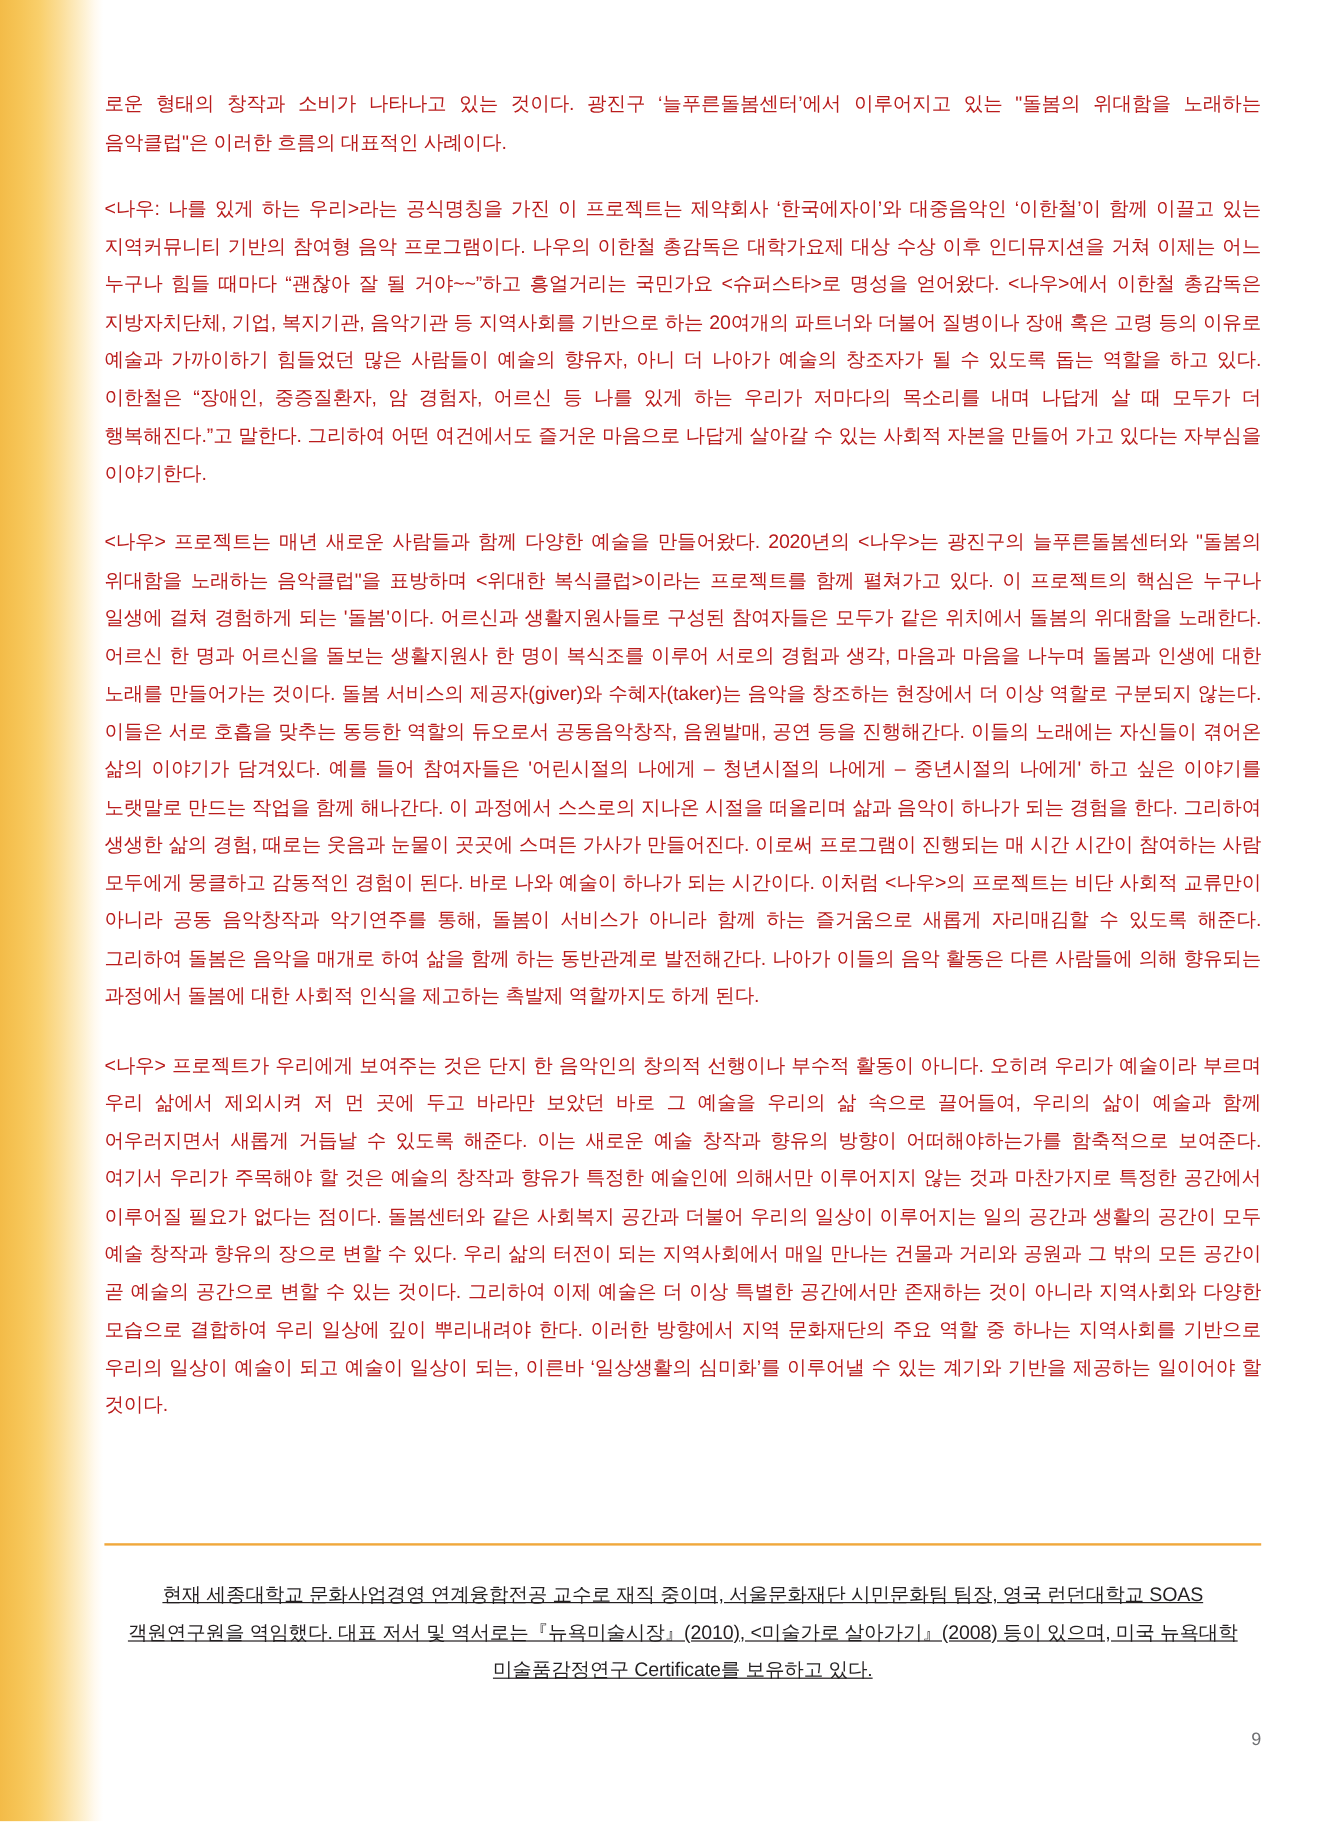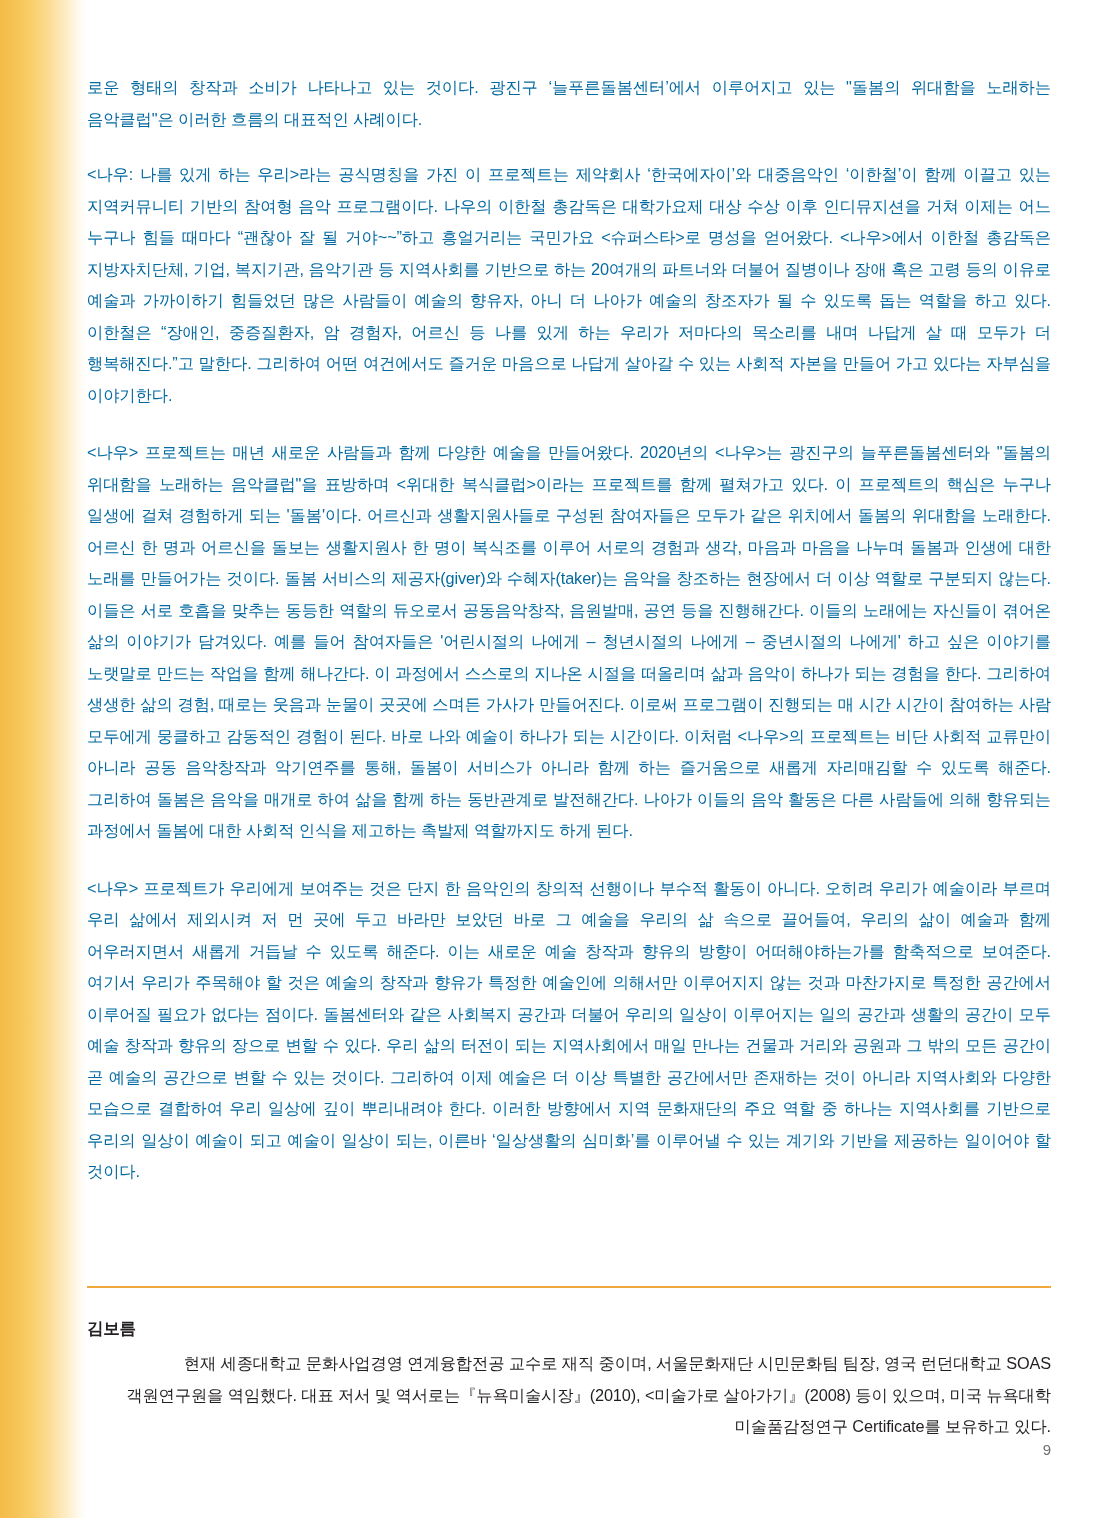--- a/index.html
+++ b/index.html
@@ -41,21 +41,21 @@
     top: 0;
     width: 1012px;
     height: 1518px;
     box-sizing: border-box;
     padding: 72px 48px 0 0;
   }
   .body-text {
     width: 964px;
     font-size: 16.3px;
     line-height: 31.5px;
-    color: #0369a1;
+    color: #b91c1c;
     text-align: justify;
     text-justify: inter-character;
     word-break: keep-all;
     margin: 0;
     letter-spacing: -0.1px;
   }
   .para {
     margin: 0 0 26px 0;
   }
   .para:last-of-type {
@@ -84,24 +84,25 @@
     color: #231f20;
     line-height: 28px;
     margin: 0 0 6px 0;
     letter-spacing: -0.2px;
   }
   .author-bio {
     width: 964px;
     font-size: 16.3px;
     line-height: 31.5px;
     color: #231f20;
-    text-align: right;
+    text-align: center;
     word-break: keep-all;
     margin: 0;
     letter-spacing: -0.1px;
+    text-decoration: underline;
   }
   .page-number {
     position: absolute;
     right: 48px;
     top: 1440px;
     font-size: 15px;
     color: #6d6e71;
     line-height: 20px;
   }
 </style>
@@ -116,19 +117,18 @@
     <div class="body-text">
       <p class="para p-gap-sm">로운 형태의 창작과 소비가 나타나고 있는 것이다. 광진구 ‘늘푸른돌봄센터’에서 이루어지고 있는 "돌봄의 위대함을 노래하는 음악클럽"은 이러한 흐름의 대표적인 사례이다.</p>
       <p class="para">&lt;나우: 나를 있게 하는 우리&gt;라는 공식명칭을 가진 이 프로젝트는 제약회사 ‘한국에자이’와 대중음악인 ‘이한철’이 함께 이끌고 있는 지역커뮤니티 기반의 참여형 음악 프로그램이다. 나우의 이한철 총감독은 대학가요제 대상 수상 이후 인디뮤지션을 거쳐 이제는 어느 누구나 힘들 때마다 “괜찮아 잘 될 거야~~”하고 흥얼거리는 국민가요 &lt;슈퍼스타&gt;로 명성을 얻어왔다. &lt;나우&gt;에서 이한철 총감독은 지방자치단체, 기업, 복지기관, 음악기관 등 지역사회를 기반으로 하는 20여개의 파트너와 더불어 질병이나 장애 혹은 고령 등의 이유로 예술과 가까이하기 힘들었던 많은 사람들이 예술의 향유자, 아니 더 나아가 예술의 창조자가 될 수 있도록 돕는 역할을 하고 있다. 이한철은 “장애인, 중증질환자, 암 경험자, 어르신 등 나를 있게 하는 우리가 저마다의 목소리를 내며 나답게 살 때 모두가 더 행복해진다.”고 말한다. 그리하여 어떤 여건에서도 즐거운 마음으로 나답게 살아갈 수 있는 사회적 자본을 만들어 가고 있다는 자부심을 이야기한다.</p>
       <p class="para">&lt;나우&gt; 프로젝트는 매년 새로운 사람들과 함께 다양한 예술을 만들어왔다. 2020년의 &lt;나우&gt;는 광진구의 늘푸른돌봄센터와 "돌봄의 위대함을 노래하는 음악클럽"을 표방하며 &lt;위대한 복식클럽&gt;이라는 프로젝트를 함께 펼쳐가고 있다. 이 프로젝트의 핵심은 누구나 일생에 걸쳐 경험하게 되는 '돌봄'이다. 어르신과 생활지원사들로 구성된 참여자들은 모두가 같은 위치에서 돌봄의 위대함을 노래한다. 어르신 한 명과 어르신을 돌보는 생활지원사 한 명이 복식조를 이루어 서로의 경험과 생각, 마음과 마음을 나누며 돌봄과 인생에 대한 노래를 만들어가는 것이다. 돌봄 서비스의 제공자(giver)와 수혜자(taker)는 음악을 창조하는 현장에서 더 이상 역할로 구분되지 않는다. 이들은 서로 호흡을 맞추는 동등한 역할의 듀오로서 공동음악창작, 음원발매, 공연 등을 진행해간다. 이들의 노래에는 자신들이 겪어온 삶의 이야기가 담겨있다. 예를 들어 참여자들은 '어린시절의 나에게 – 청년시절의 나에게 – 중년시절의 나에게' 하고 싶은 이야기를 노랫말로 만드는 작업을 함께 해나간다. 이 과정에서 스스로의 지나온 시절을 떠올리며 삶과 음악이 하나가 되는 경험을 한다. 그리하여 생생한 삶의 경험, 때로는 웃음과 눈물이 곳곳에 스며든 가사가 만들어진다. 이로써 프로그램이 진행되는 매 시간 시간이 참여하는 사람 모두에게 뭉클하고 감동적인 경험이 된다. 바로 나와 예술이 하나가 되는 시간이다. 이처럼 &lt;나우&gt;의 프로젝트는 비단 사회적 교류만이 아니라 공동 음악창작과 악기연주를 통해, 돌봄이 서비스가 아니라 함께 하는 즐거움으로 새롭게 자리매김할 수 있도록 해준다. 그리하여 돌봄은 음악을 매개로 하여 삶을 함께 하는 동반관계로 발전해간다. 나아가 이들의 음악 활동은 다른 사람들에 의해 향유되는 과정에서 돌봄에 대한 사회적 인식을 제고하는 촉발제 역할까지도 하게 된다.</p>
       <p class="para">&lt;나우&gt; 프로젝트가 우리에게 보여주는 것은 단지 한 음악인의 창의적 선행이나 부수적 활동이 아니다. 오히려 우리가 예술이라 부르며 우리 삶에서 제외시켜 저 먼 곳에 두고 바라만 보았던 바로 그 예술을 우리의 삶 속으로 끌어들여, 우리의 삶이 예술과 함께 어우러지면서 새롭게 거듭날 수 있도록 해준다. 이는 새로운 예술 창작과 향유의 방향이 어떠해야하는가를 함축적으로 보여준다. 여기서 우리가 주목해야 할 것은 예술의 창작과 향유가 특정한 예술인에 의해서만 이루어지지 않는 것과 마찬가지로 특정한 공간에서 이루어질 필요가 없다는 점이다. 돌봄센터와 같은 사회복지 공간과 더불어 우리의 일상이 이루어지는 일의 공간과 생활의 공간이 모두 예술 창작과 향유의 장으로 변할 수 있다. 우리 삶의 터전이 되는 지역사회에서 매일 만나는 건물과 거리와 공원과 그 밖의 모든 공간이 곧 예술의 공간으로 변할 수 있는 것이다. 그리하여 이제 예술은 더 이상 특별한 공간에서만 존재하는 것이 아니라 지역사회와 다양한 모습으로 결합하여 우리 일상에 깊이 뿌리내려야 한다. 이러한 방향에서 지역 문화재단의 주요 역할 중 하나는 지역사회를 기반으로 우리의 일상이 예술이 되고 예술이 일상이 되는, 이른바 ‘일상생활의 심미화’를 이루어낼 수 있는 계기와 기반을 제공하는 일이어야 할 것이다.</p>
     </div>
   </div>
 
   <div class="author-block">
     <div class="divider"></div>
-    <div class="author-name">김보름</div>
     <div class="author-bio">현재 세종대학교 문화사업경영 연계융합전공 교수로 재직 중이며, 서울문화재단 시민문화팀 팀장, 영국 런던대학교 SOAS 객원연구원을 역임했다. 대표 저서 및 역서로는『뉴욕미술시장』(2010), &lt;미술가로 살아가기』(2008) 등이 있으며, 미국 뉴욕대학 미술품감정연구 Certificate를 보유하고 있다.</div>
   </div>
 
   <div class="page-number">9</div>
 
 </div>
 
 </body></html>

